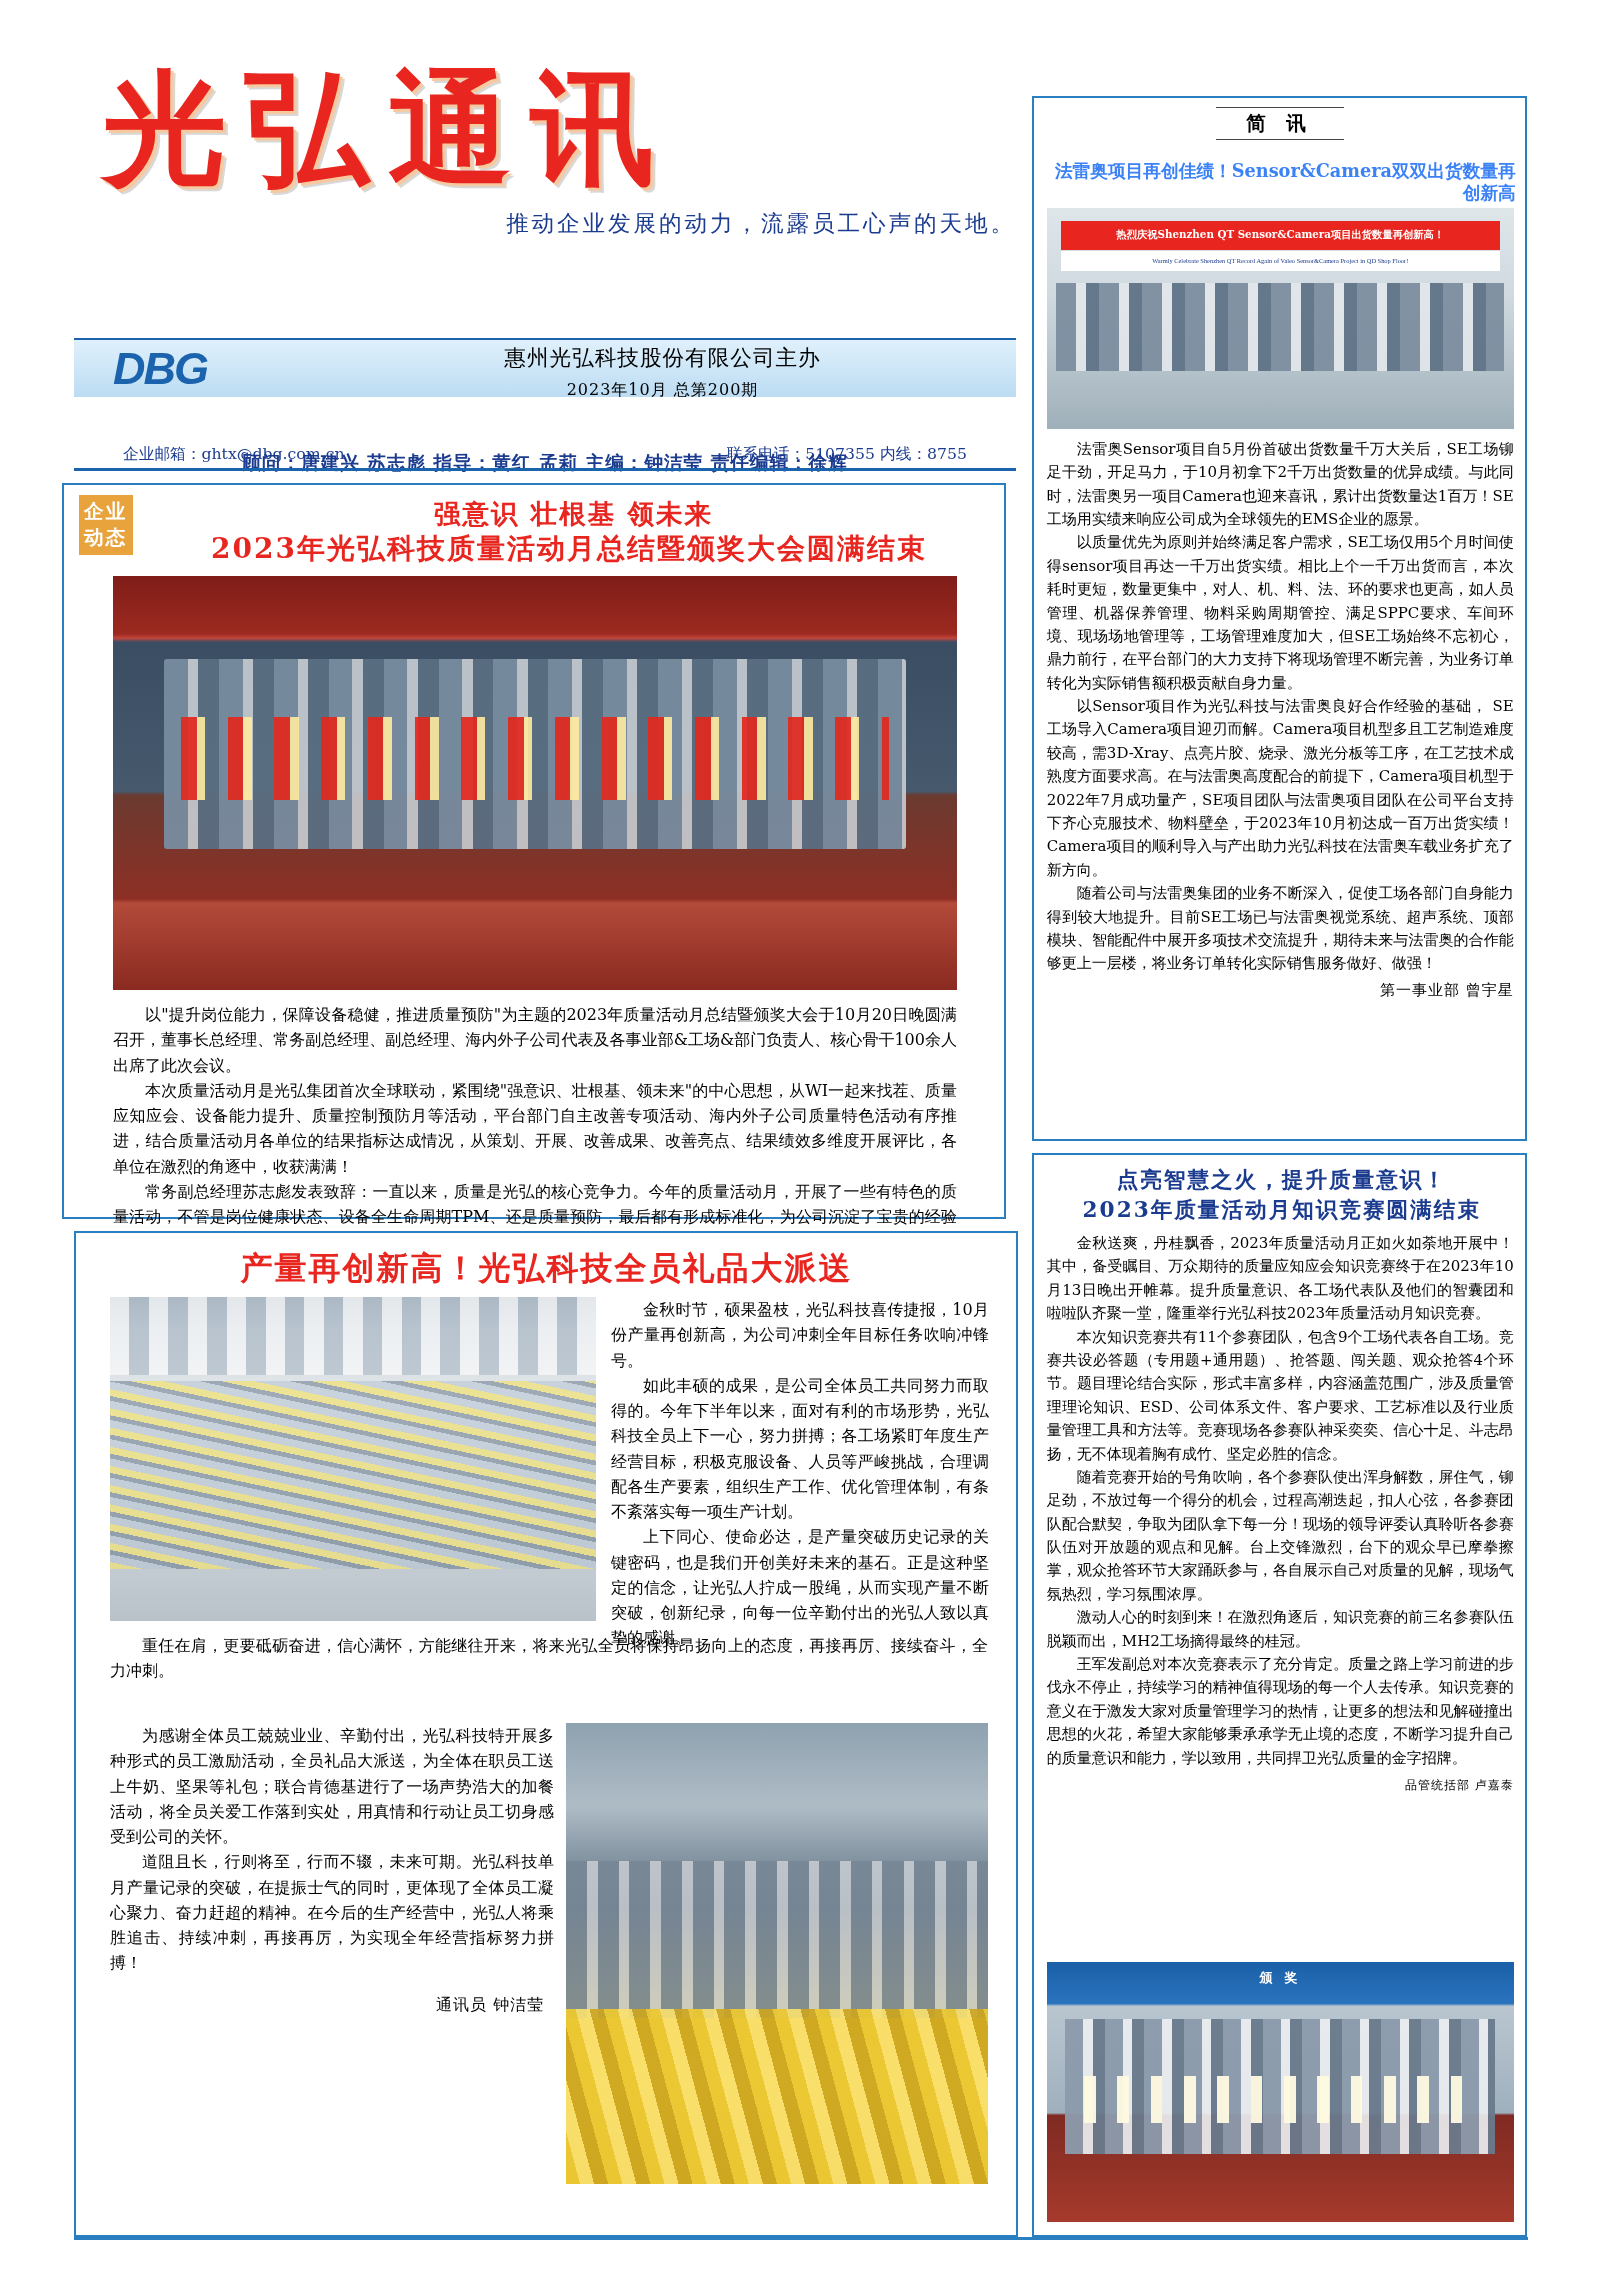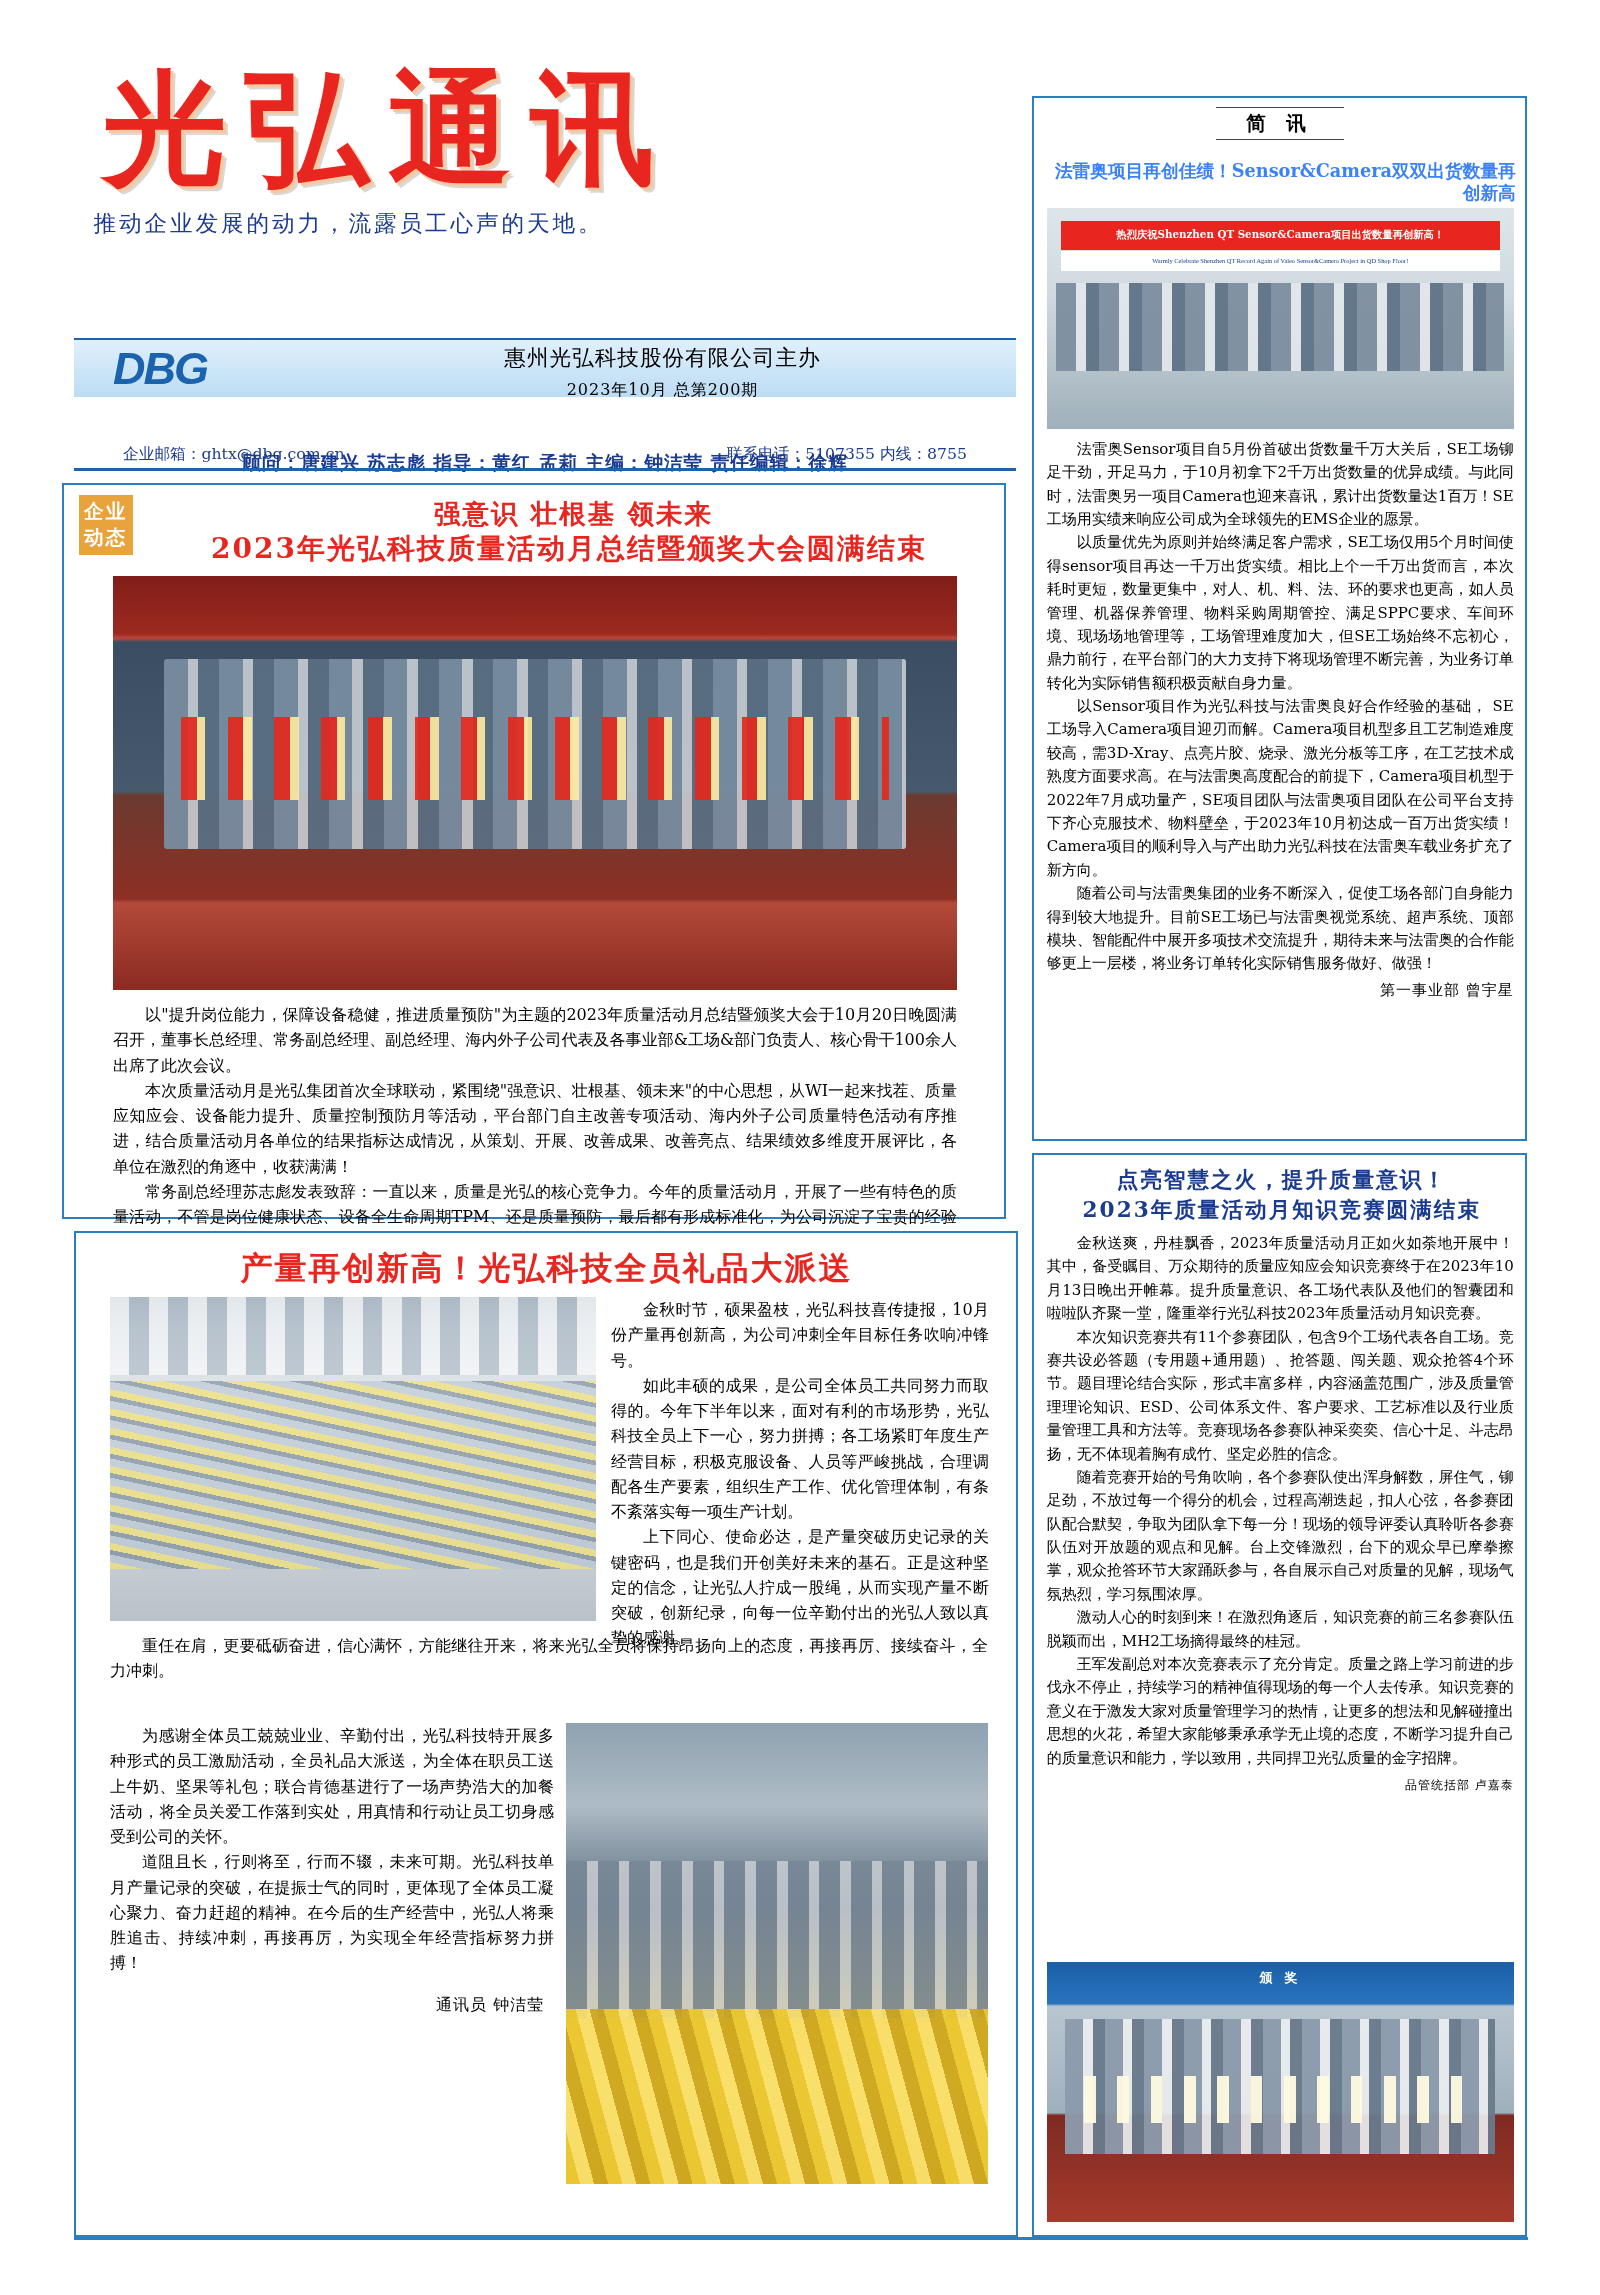--- a/index.html
+++ b/index.html
@@ -33,21 +33,21 @@
     text-shadow: 2.9px 2.9px 0 #f6c9a0, 4.9px 4.9px 0 #d8d8d8;
     white-space: nowrap;
     line-height: 1.05;
     margin-left: 29px;
   }
   .slogan {
     font-family: "DejaVu Serif", serif;
     font-size: 22.6px;
     color: #1b3b8f;
     letter-spacing: 2.9px;
-    text-align: left;
+    text-align: right;
     margin-top: 14.7px;
     margin-left: 19.6px;
   }
   .mast-bar {
     position: absolute;
     left: 74px; top: 338px;
     width: 942px; height: 59px;
     background: linear-gradient(to bottom, #dff0fb, #bcdcf3);
     border-top: 2px solid #1b63ad;
   }

